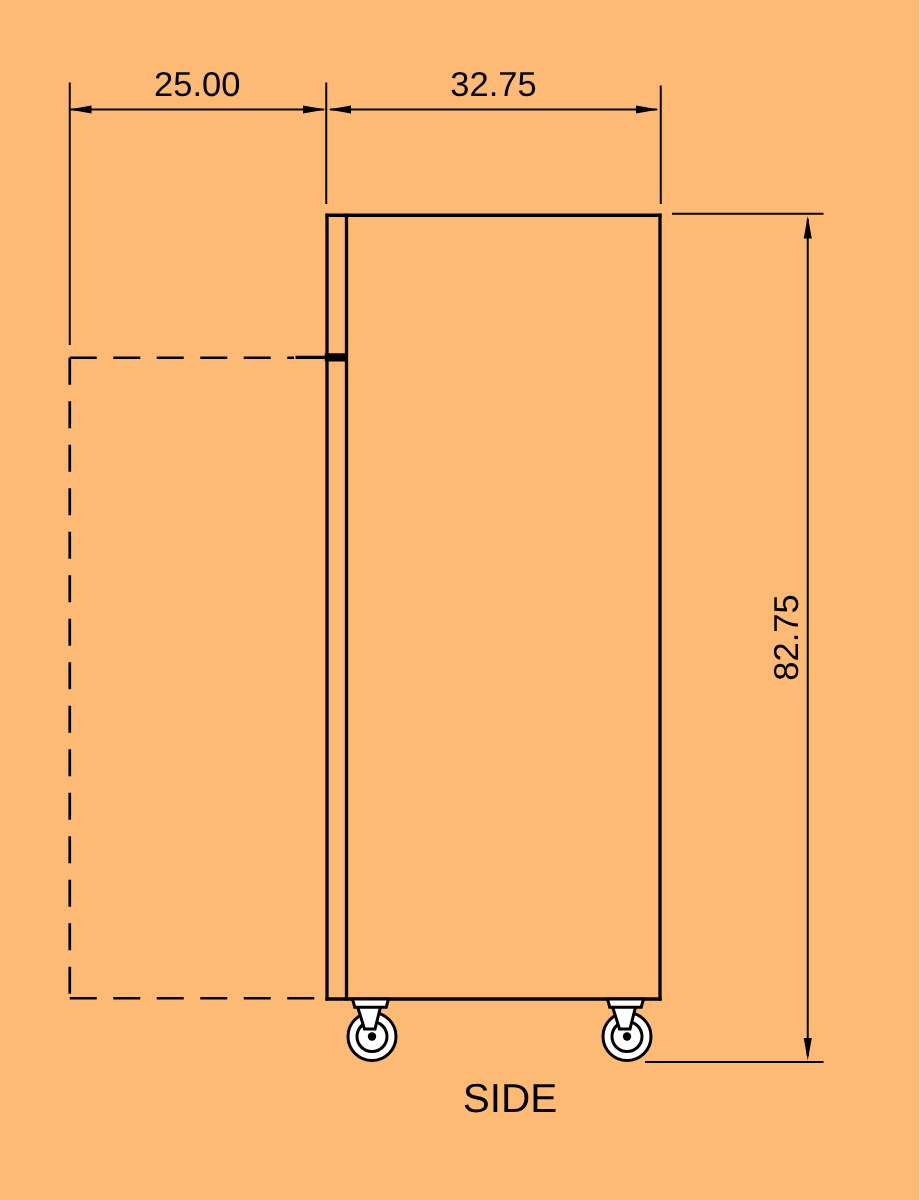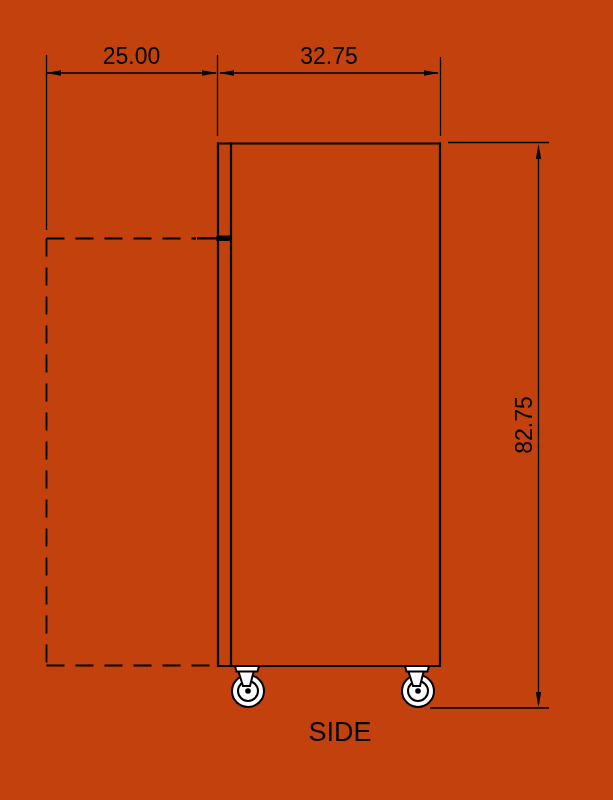--- a/index.html
+++ b/index.html
@@ -1,20 +1,20 @@
 <!DOCTYPE html>
 <html><head>
 <meta charset="utf-8">
 <style>
   html, body { margin: 0; padding: 0; background: #ffffff; }
   .canvas {
     position: relative;
     width: 613px;
     height: 800px;
-    background: #c2410c;
+    background: #fdba74;
     overflow: hidden;
   }
   svg { display: block; }
   .thin   { stroke: #000; stroke-width: 1.3; fill: none; }
   .thick  { stroke: #000; stroke-width: 2.2; fill: none; }
   .dashed { stroke: #000; stroke-width: 1.8; fill: none; stroke-dasharray: 18 11; }
   .arrow  { fill: #000; stroke: none; }
   .dim-text {
     font-family: "Liberation Sans", sans-serif;
     font-size: 23px;

